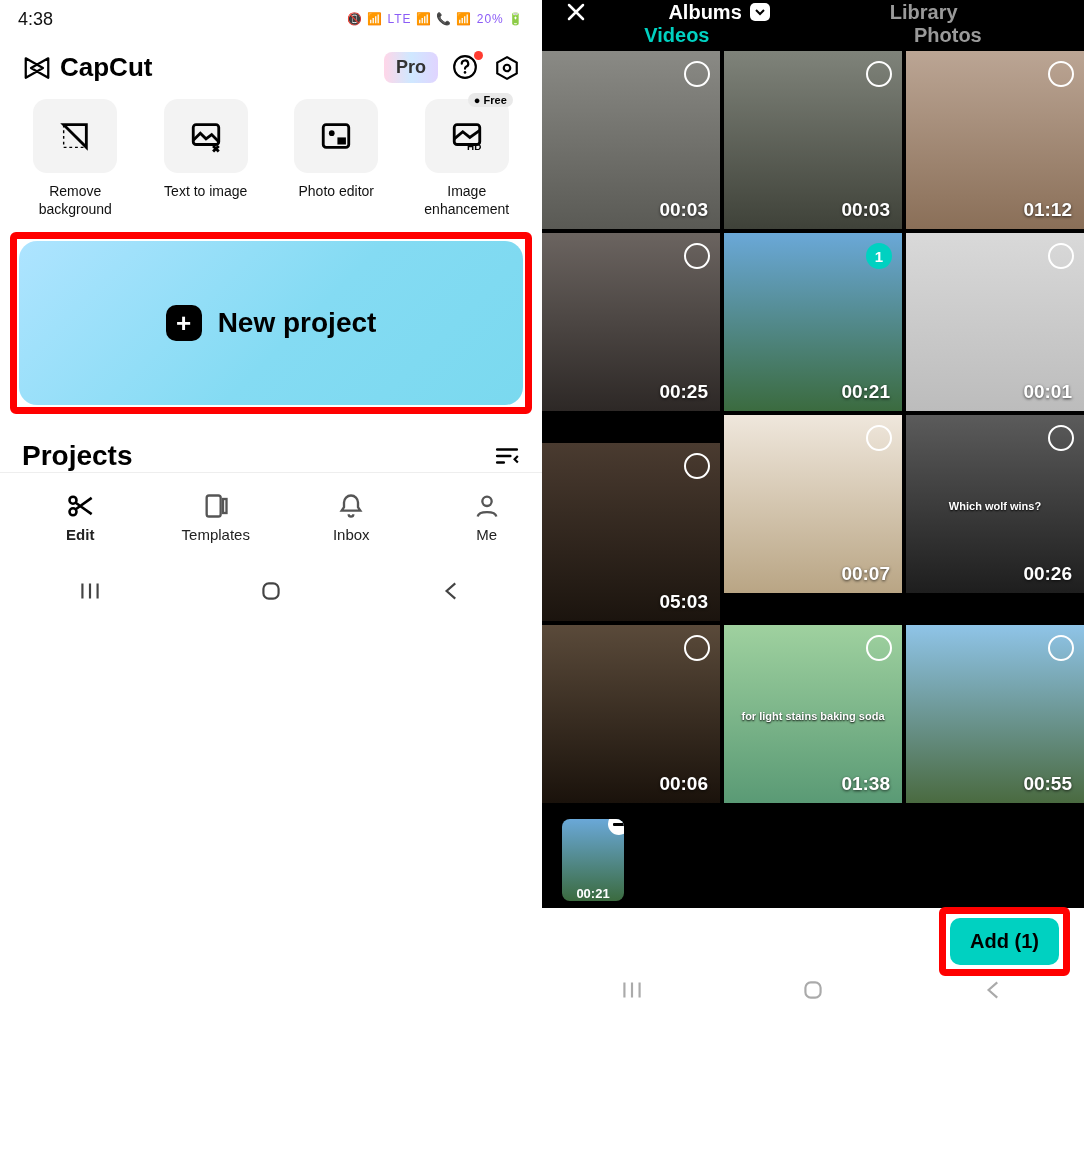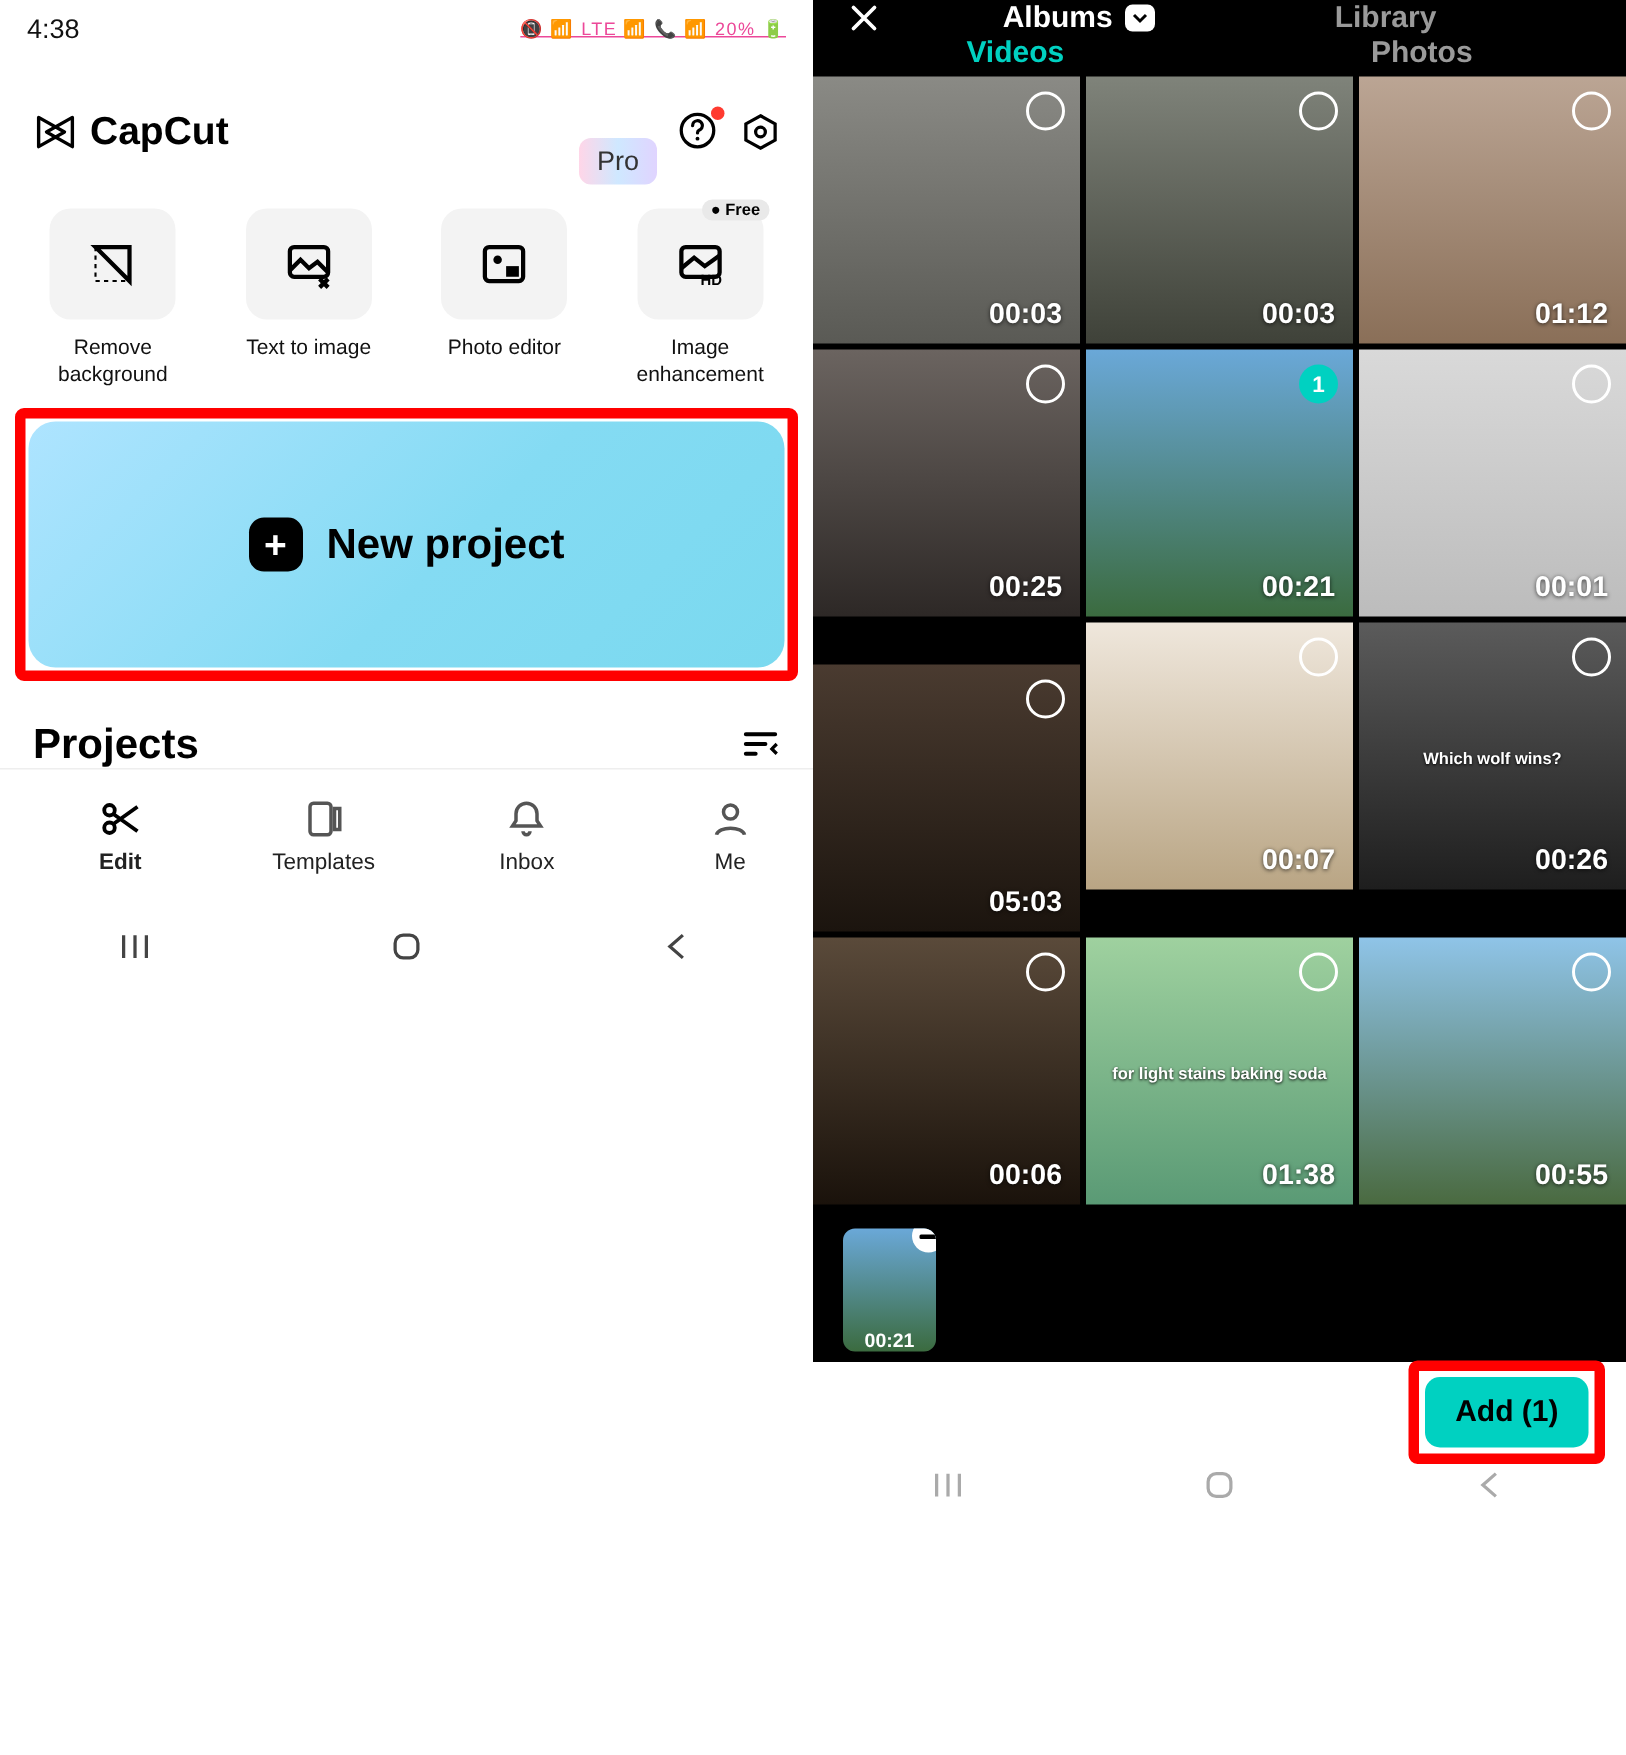--- a/index.html
+++ b/index.html
@@ -12,33 +12,32 @@
   }
   .pane { width: 542px; height: 908px; display: flex; flex-direction: column; }
   .left { background: #fff; }
   .right { background: #000; color: #fff; }
 
   
   .status-bar {
     height: 38px; display: flex; justify-content: space-between;
     align-items: center; padding: 0 18px; font-size: 18px; font-weight: 500; color: #111;
   }
-  .status-icons { font-size: 12px; letter-spacing: 1px; color: #ec4899; text-decoration: underline; }
+  .status-icons { font-size: 12px; letter-spacing: 1px; color: #8b5cf6; }
   .app-header {
     display: flex; align-items: center; justify-content: space-between;
     padding: 14px 22px 10px 22px;
   }
   .logo { display: flex; align-items: center; font-size: 26px; font-weight: 700; }
   .logo-ico { width: 30px; height: 30px; margin-right: 8px; }
   .header-right { display: flex; align-items: center; gap: 14px; }
   .pro-badge {
     background: linear-gradient(90deg, #ffd6e8 0%, #cfe8ff 50%, #e0d4ff 100%);
-    border-radius: 8px; padding: 5px 12px; font-weight: 400; font-size: 18px;
+    border-radius: 8px; padding: 5px 12px; font-weight: 700; font-size: 18px;
     color: #333;
-    margin-top: 40px;
   }
   .help-wrap { position: relative; width: 28px; height: 28px; }
   .help-wrap .dot {
     position: absolute; top: -3px; right: -3px; width: 9px; height: 9px;
     background: #ff3b30; border-radius: 50%;
   }
   .icn { width: 26px; height: 26px; }
 
   .tool-row {
     display: flex; justify-content: space-between; padding: 6px 12px 0 12px; gap: 4px;

